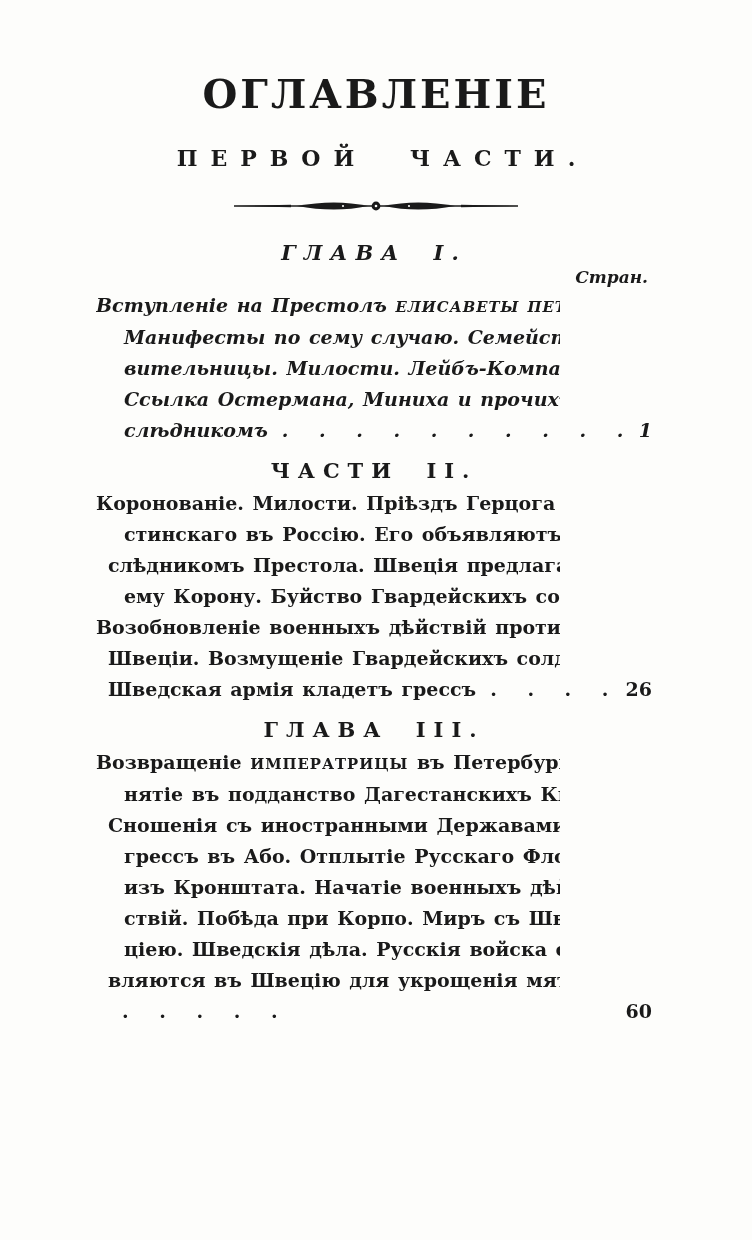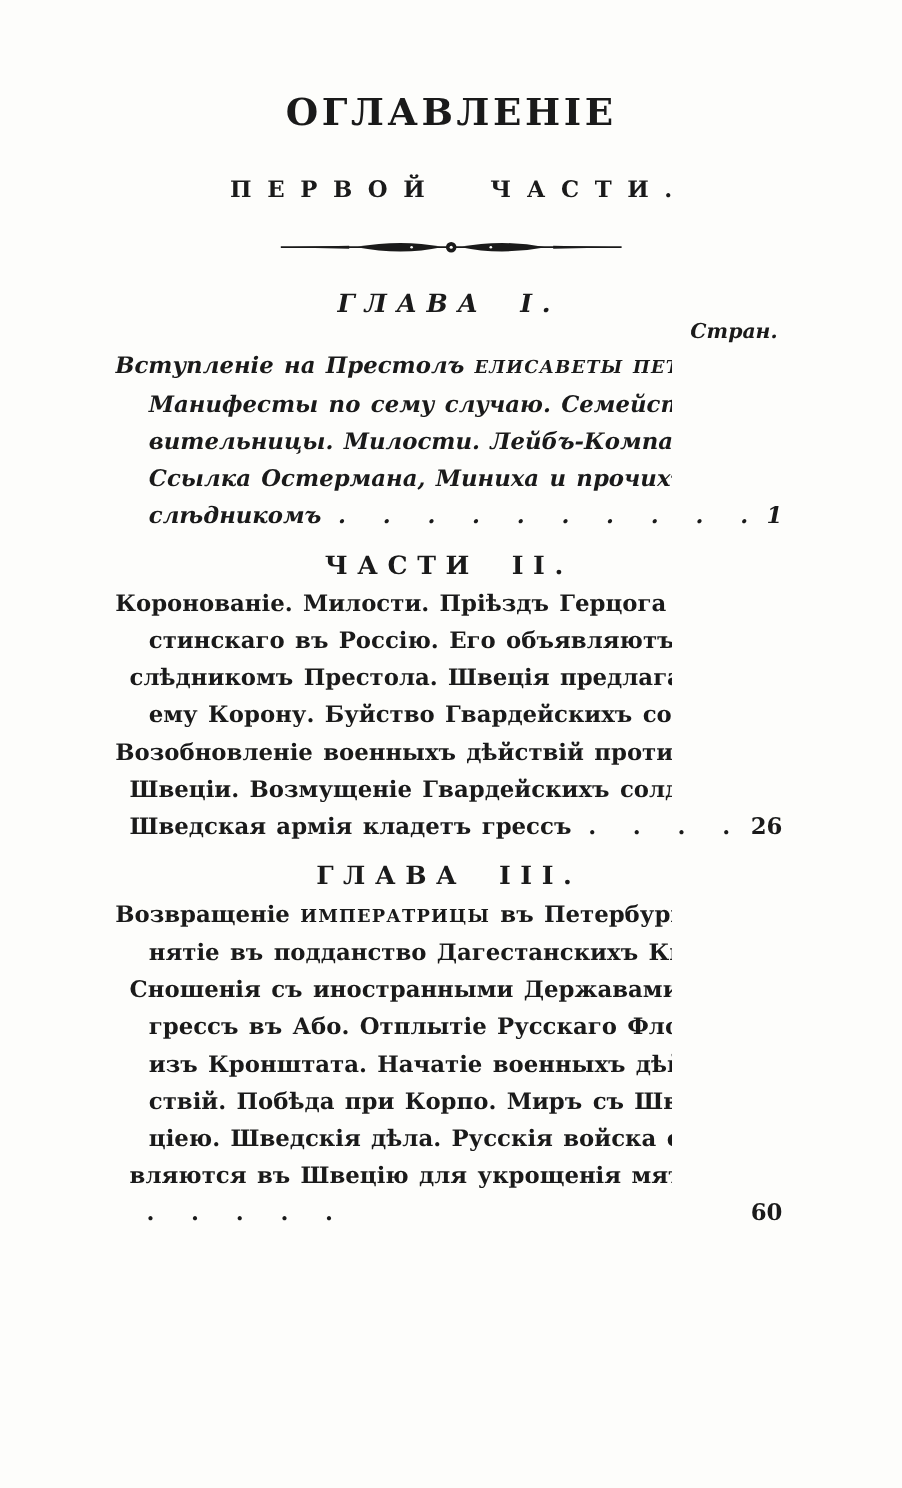--- a/index.html
+++ b/index.html
@@ -9,28 +9,28 @@
     height: 1240px;
     background: var(--paper, #fdfdfb);
     color: var(--ink, #1a1a1a);
     font-family: "DejaVu Serif", "Liberation Serif", serif;
     font-weight: 700;
     overflow: hidden;
   }
   .head { padding-top: 76px; text-align: center; }
   .title {
     margin: 0;
-    font-size: 31px;
+    font-size: 40px;
     font-weight: 700;
     letter-spacing: 3px;
     line-height: 36px;
   }
   .subtitle {
     margin: 34px 0 0 0;
-    font-size: 19px;
+    font-size: 22px;
     font-weight: 700;
     letter-spacing: 13px;
     word-spacing: 22px;
     text-indent: 13px;
     line-height: 24px;
   }
   .ornament { margin: 26px auto 0 auto; width: 290px; height: 20px; }
   .toc { margin: 0 100px 0 96px; }
   .chapter { margin-top: 12px; }
   .chapter:first-child { margin-top: 24px; font-style: italic; }

